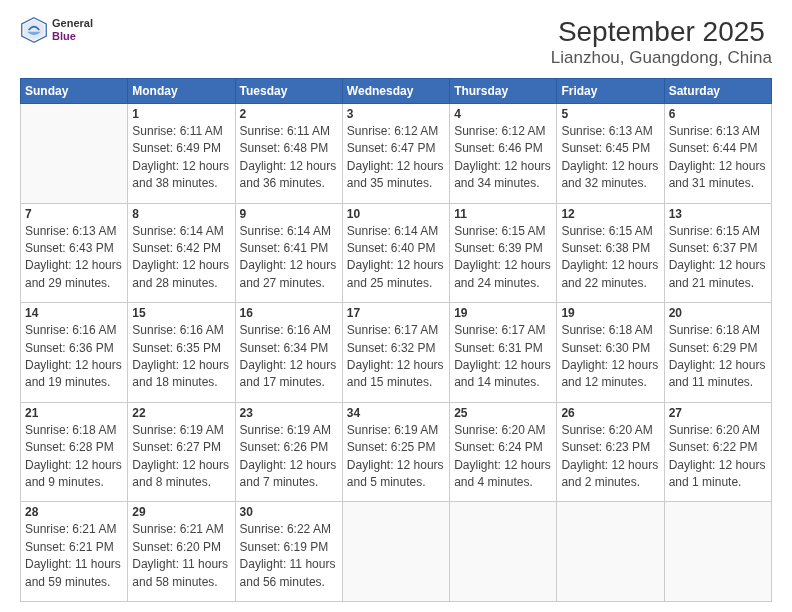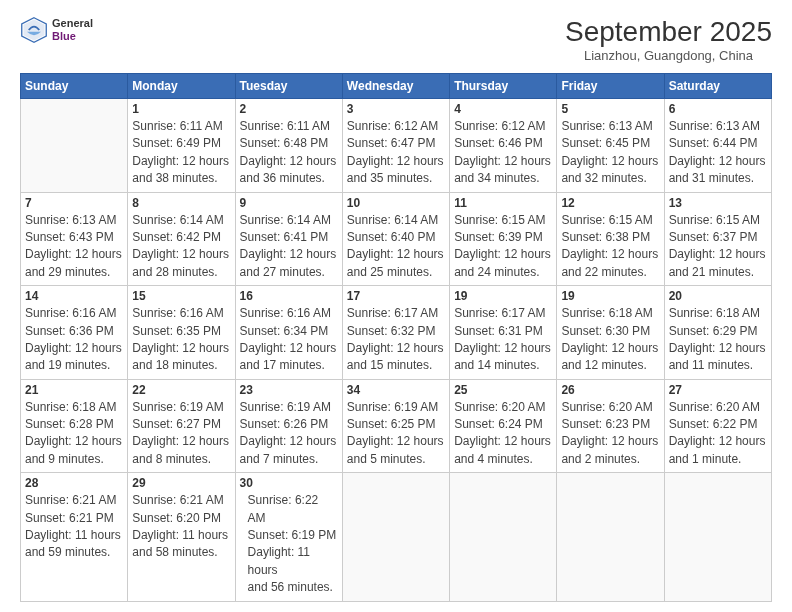--- a/index.html
+++ b/index.html
@@ -43,21 +43,21 @@
     }
     .title-block {
       text-align: center;
     }
     .month-title {
       font-size: 28px;
       font-weight: normal;
       color: #333;
     }
     .location {
-      font-size: 13px;
+      font-size: 17px;
       color: #555;
     }
     .calendar {
       flex: 1;
       border: 1px solid #ccc;
       border-collapse: collapse;
       width: 100%;
       table-layout: fixed;
     }
     .calendar th {
@@ -341,21 +341,21 @@
           </td>
           <td>
             <span class="day-num">29</span>
             <div class="day-info" style="white-space: pre-line;">Sunrise: 6:21 AM
 Sunset: 6:20 PM
 Daylight: 11 hours
 and 58 minutes.</div>
           </td>
           <td>
             <span class="day-num">30</span>
-            <div class="day-info" style="white-space: pre-line; margin-left: 8px;">Sunrise: 6:22 AM
+            <div class="day-info" style="white-space: pre-line;">Sunrise: 6:22 AM
 Sunset: 6:19 PM
 Daylight: 11 hours
 and 56 minutes.</div>
           </td>
           <td class="empty"></td>
           <td class="empty"></td>
           <td class="empty"></td>
           <td class="empty"></td>
         </tr>
       </tbody>

